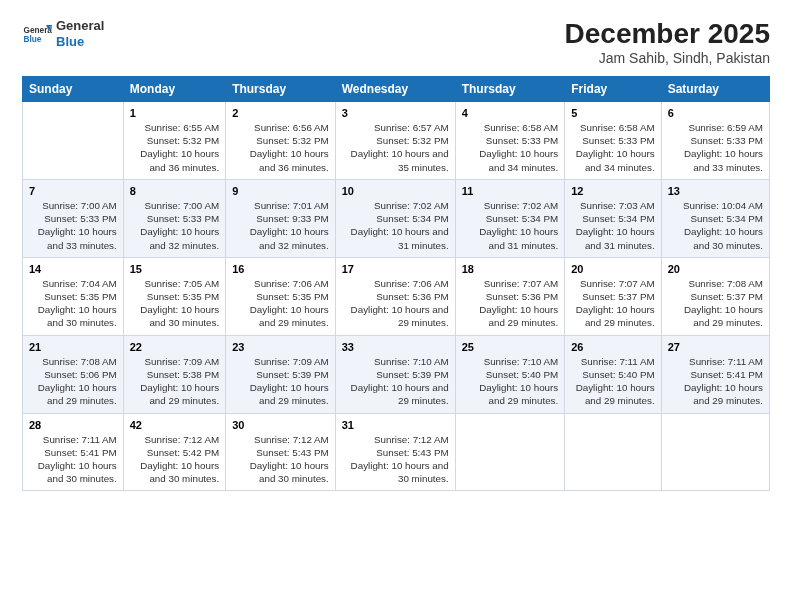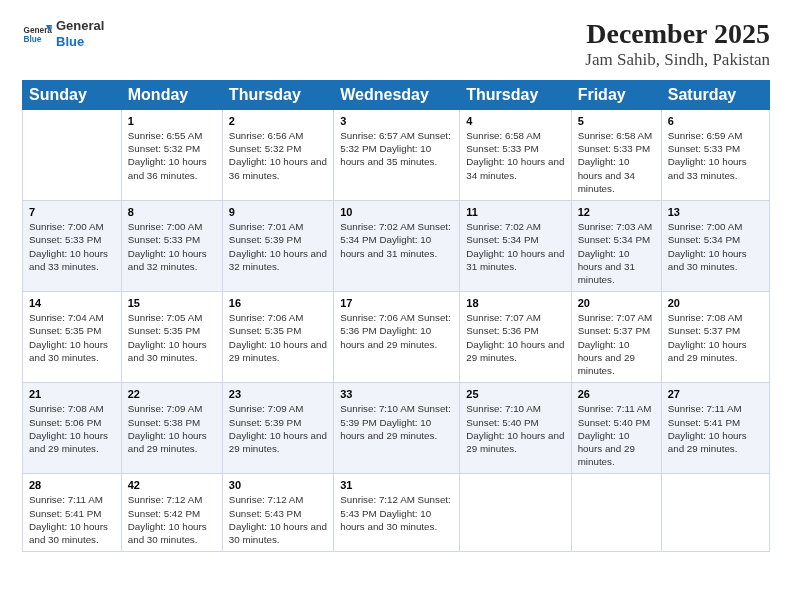--- a/index.html
+++ b/index.html
@@ -34,44 +34,43 @@
     }
     .logo-text span {
       color: #1a6fb5;
     }
     .logo-icon {
       width: 30px;
       height: 30px;
     }
     .title-block {
       text-align: right;
-      font-family: Liberation Serif, serif;
     }
     .main-title {
       font-size: 28px;
       font-weight: bold;
       color: #222;
     }
     .subtitle {
-      font-size: 17px;
+      font-size: 14px;
       color: #444;
       text-align: right;
     }
     table {
       width: 100%;
       border-collapse: collapse;
       font-size: 10.5px;
     }
     thead tr {
       background-color: #1a6fb5;
       color: #fff;
     }
     thead th {
       padding: 5px 6px;
-      font-size: 16px;
+      font-size: 12px;
       font-weight: bold;
       text-align: left;
       border: 1px solid #1a6fb5;
       margin-left: 36px;
     }
     tbody tr {
       vertical-align: top;
     }
     tbody tr:nth-child(odd) {
       background-color: #fff;
@@ -88,20 +87,21 @@
     .day-num {
       font-weight: bold;
       font-size: 11px;
       display: block;
       margin-bottom: 2px;
     }
     .day-info {
       font-size: 9.8px;
       color: #333;
       line-height: 1.35;
+      text-align: right;
     }
   </style>
 </head>
 <body>
 
 <div class="page">
   <div class="header">
     <div class="logo">
       <svg class="logo-icon" viewBox="0 0 40 40">
         <text x="2" y="18" font-size="11" font-weight="bold" fill="#333" font-family="Arial">General</text>
@@ -189,21 +189,21 @@
           <td>
             <span class="day-num">8</span>
             <div class="day-info">Sunrise: 7:00 AM
 Sunset: 5:33 PM
 Daylight: 10 hours
 and 32 minutes.</div>
           </td>
           <td>
             <span class="day-num">9</span>
             <div class="day-info">Sunrise: 7:01 AM
-Sunset: 5:39 PM
+Sunset: 9:33 PM
 Daylight: 10 hours
 and 32 minutes.</div>
           </td>
           <td>
             <span class="day-num">10</span>
             <div class="day-info">Sunrise: 7:02 AM
 Sunset: 5:34 PM
 Daylight: 10 hours
 and 31 minutes.</div>
           </td>
@@ -216,21 +216,21 @@
           </td>
           <td>
             <span class="day-num">12</span>
             <div class="day-info">Sunrise: 7:03 AM
 Sunset: 5:34 PM
 Daylight: 10 hours
 and 31 minutes.</div>
           </td>
           <td>
             <span class="day-num">13</span>
-            <div class="day-info">Sunrise: 7:00 AM
+            <div class="day-info">Sunrise: 10:04 AM
 Sunset: 5:34 PM
 Daylight: 10 hours
 and 30 minutes.</div>
           </td>
         </tr>
         <tr>
           <td>
             <span class="day-num">14</span>
             <div class="day-info">Sunrise: 7:04 AM
 Sunset: 5:35 PM

